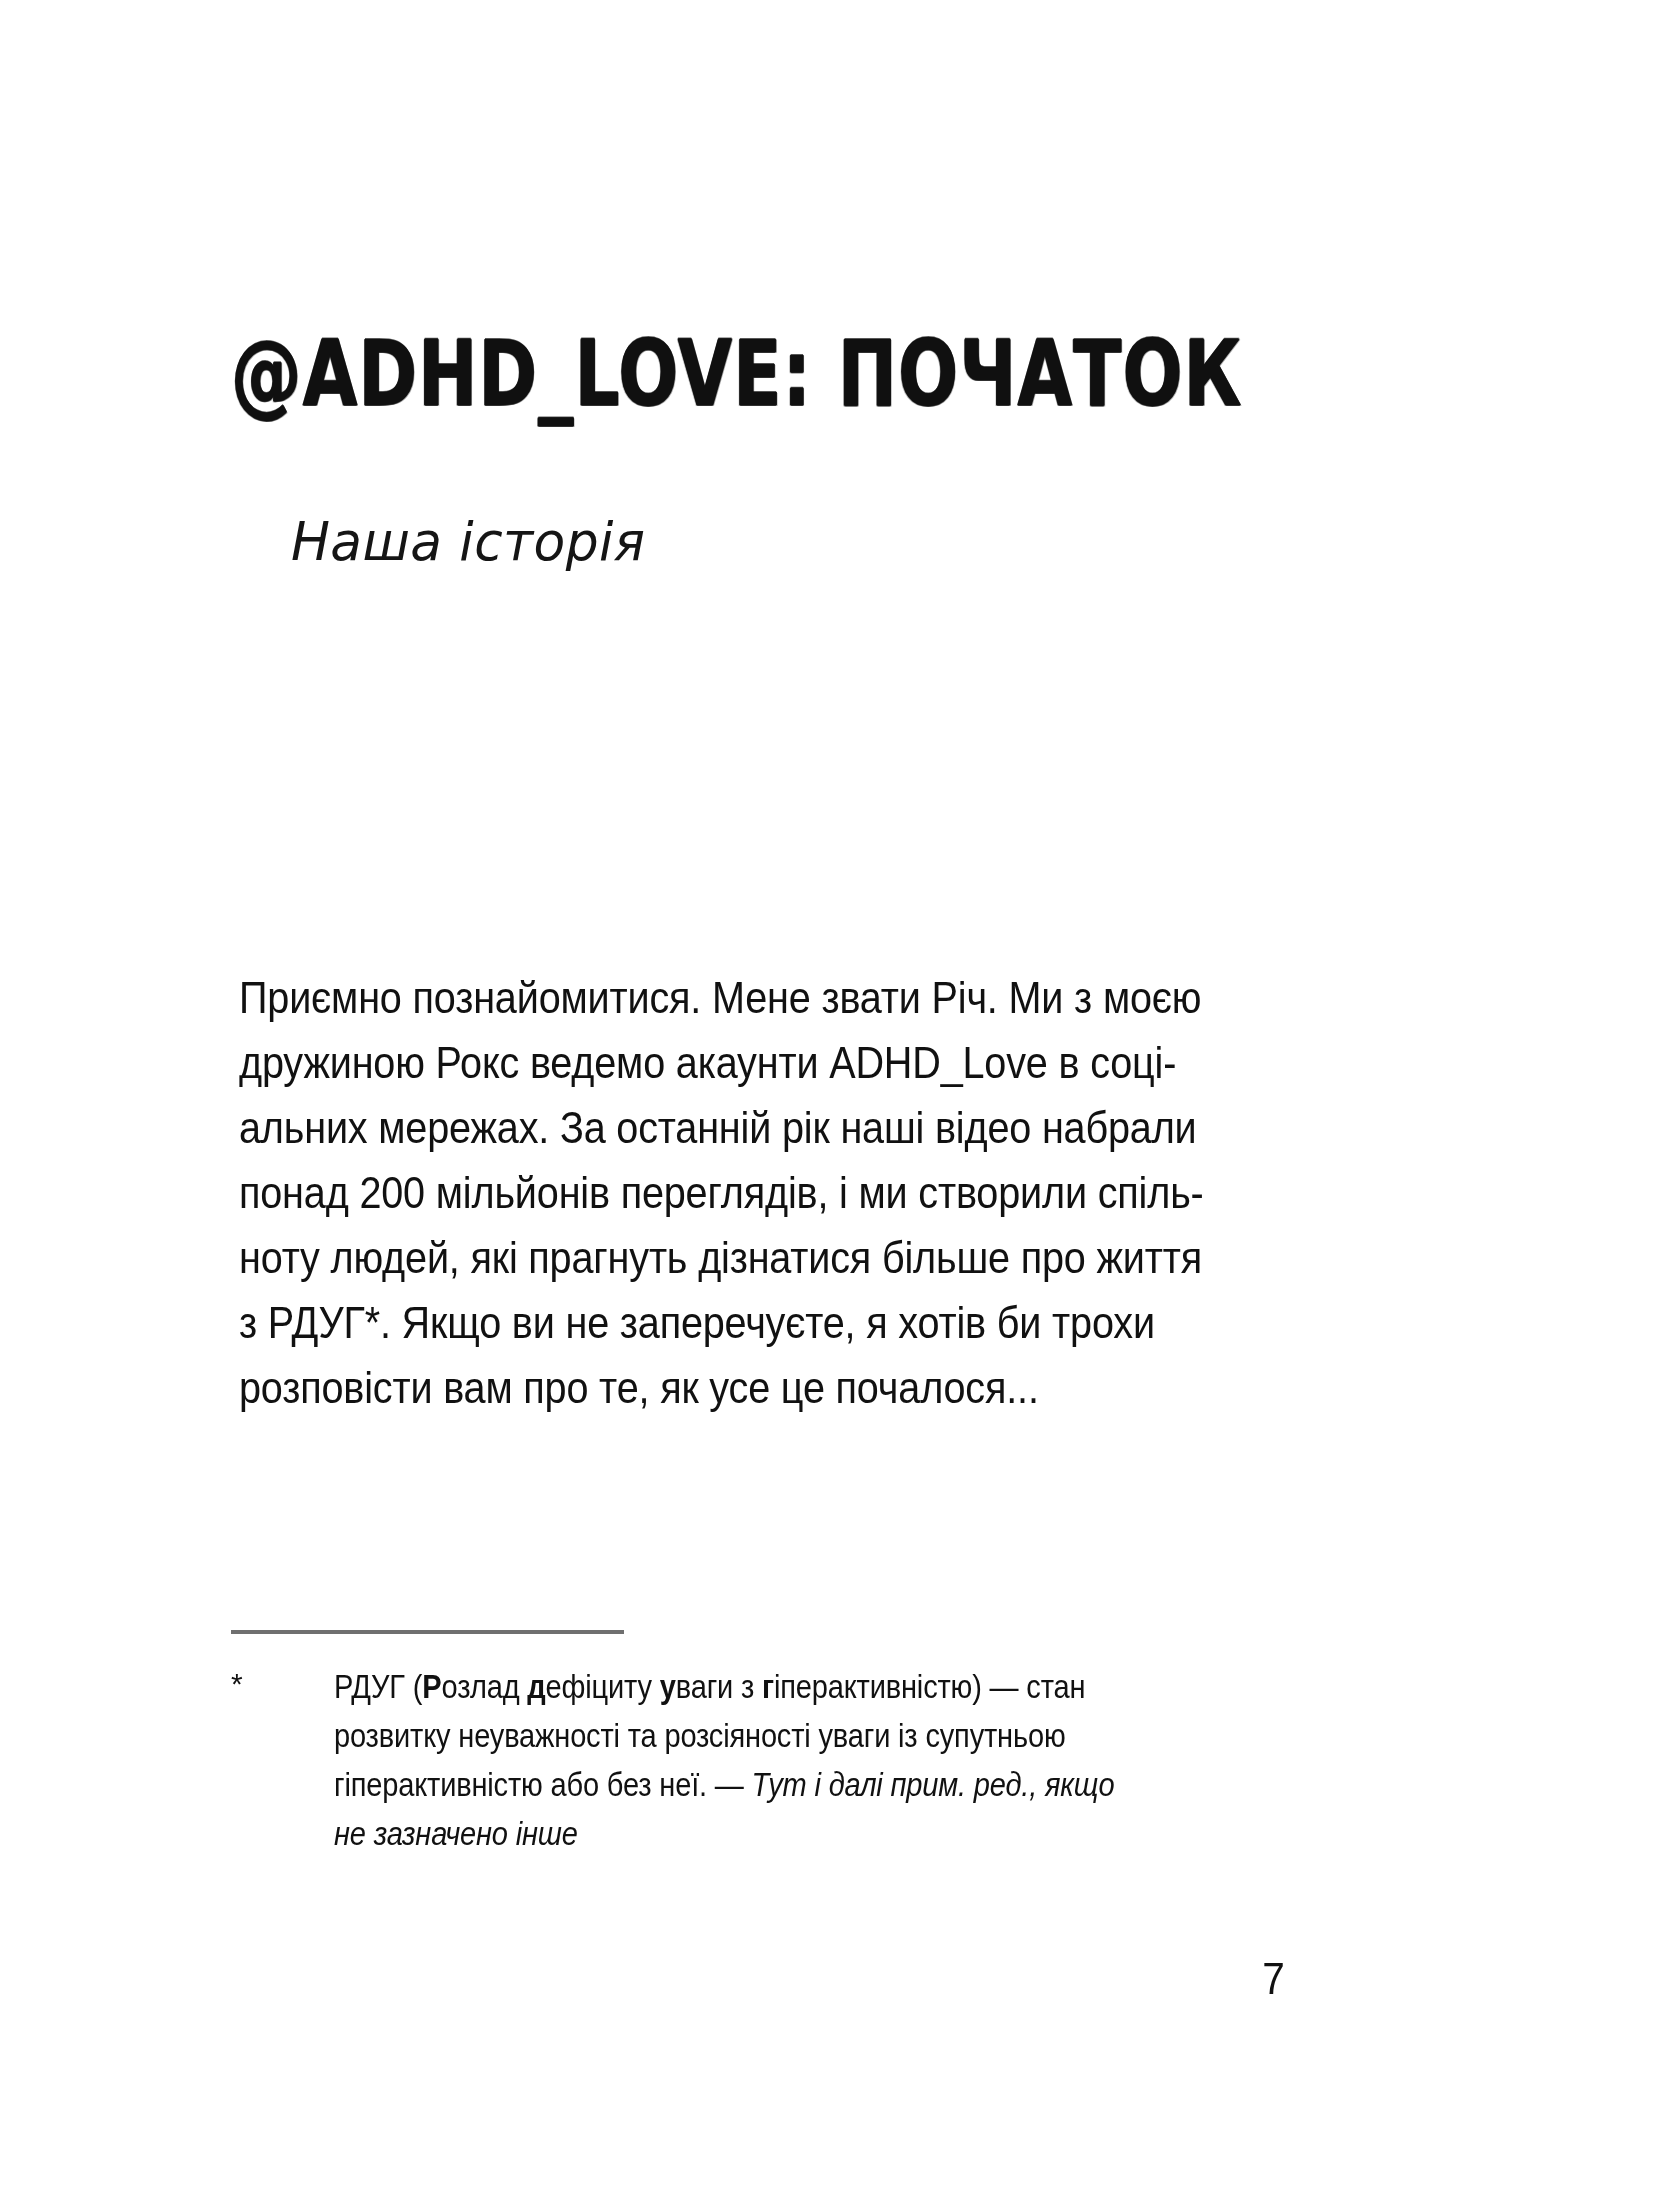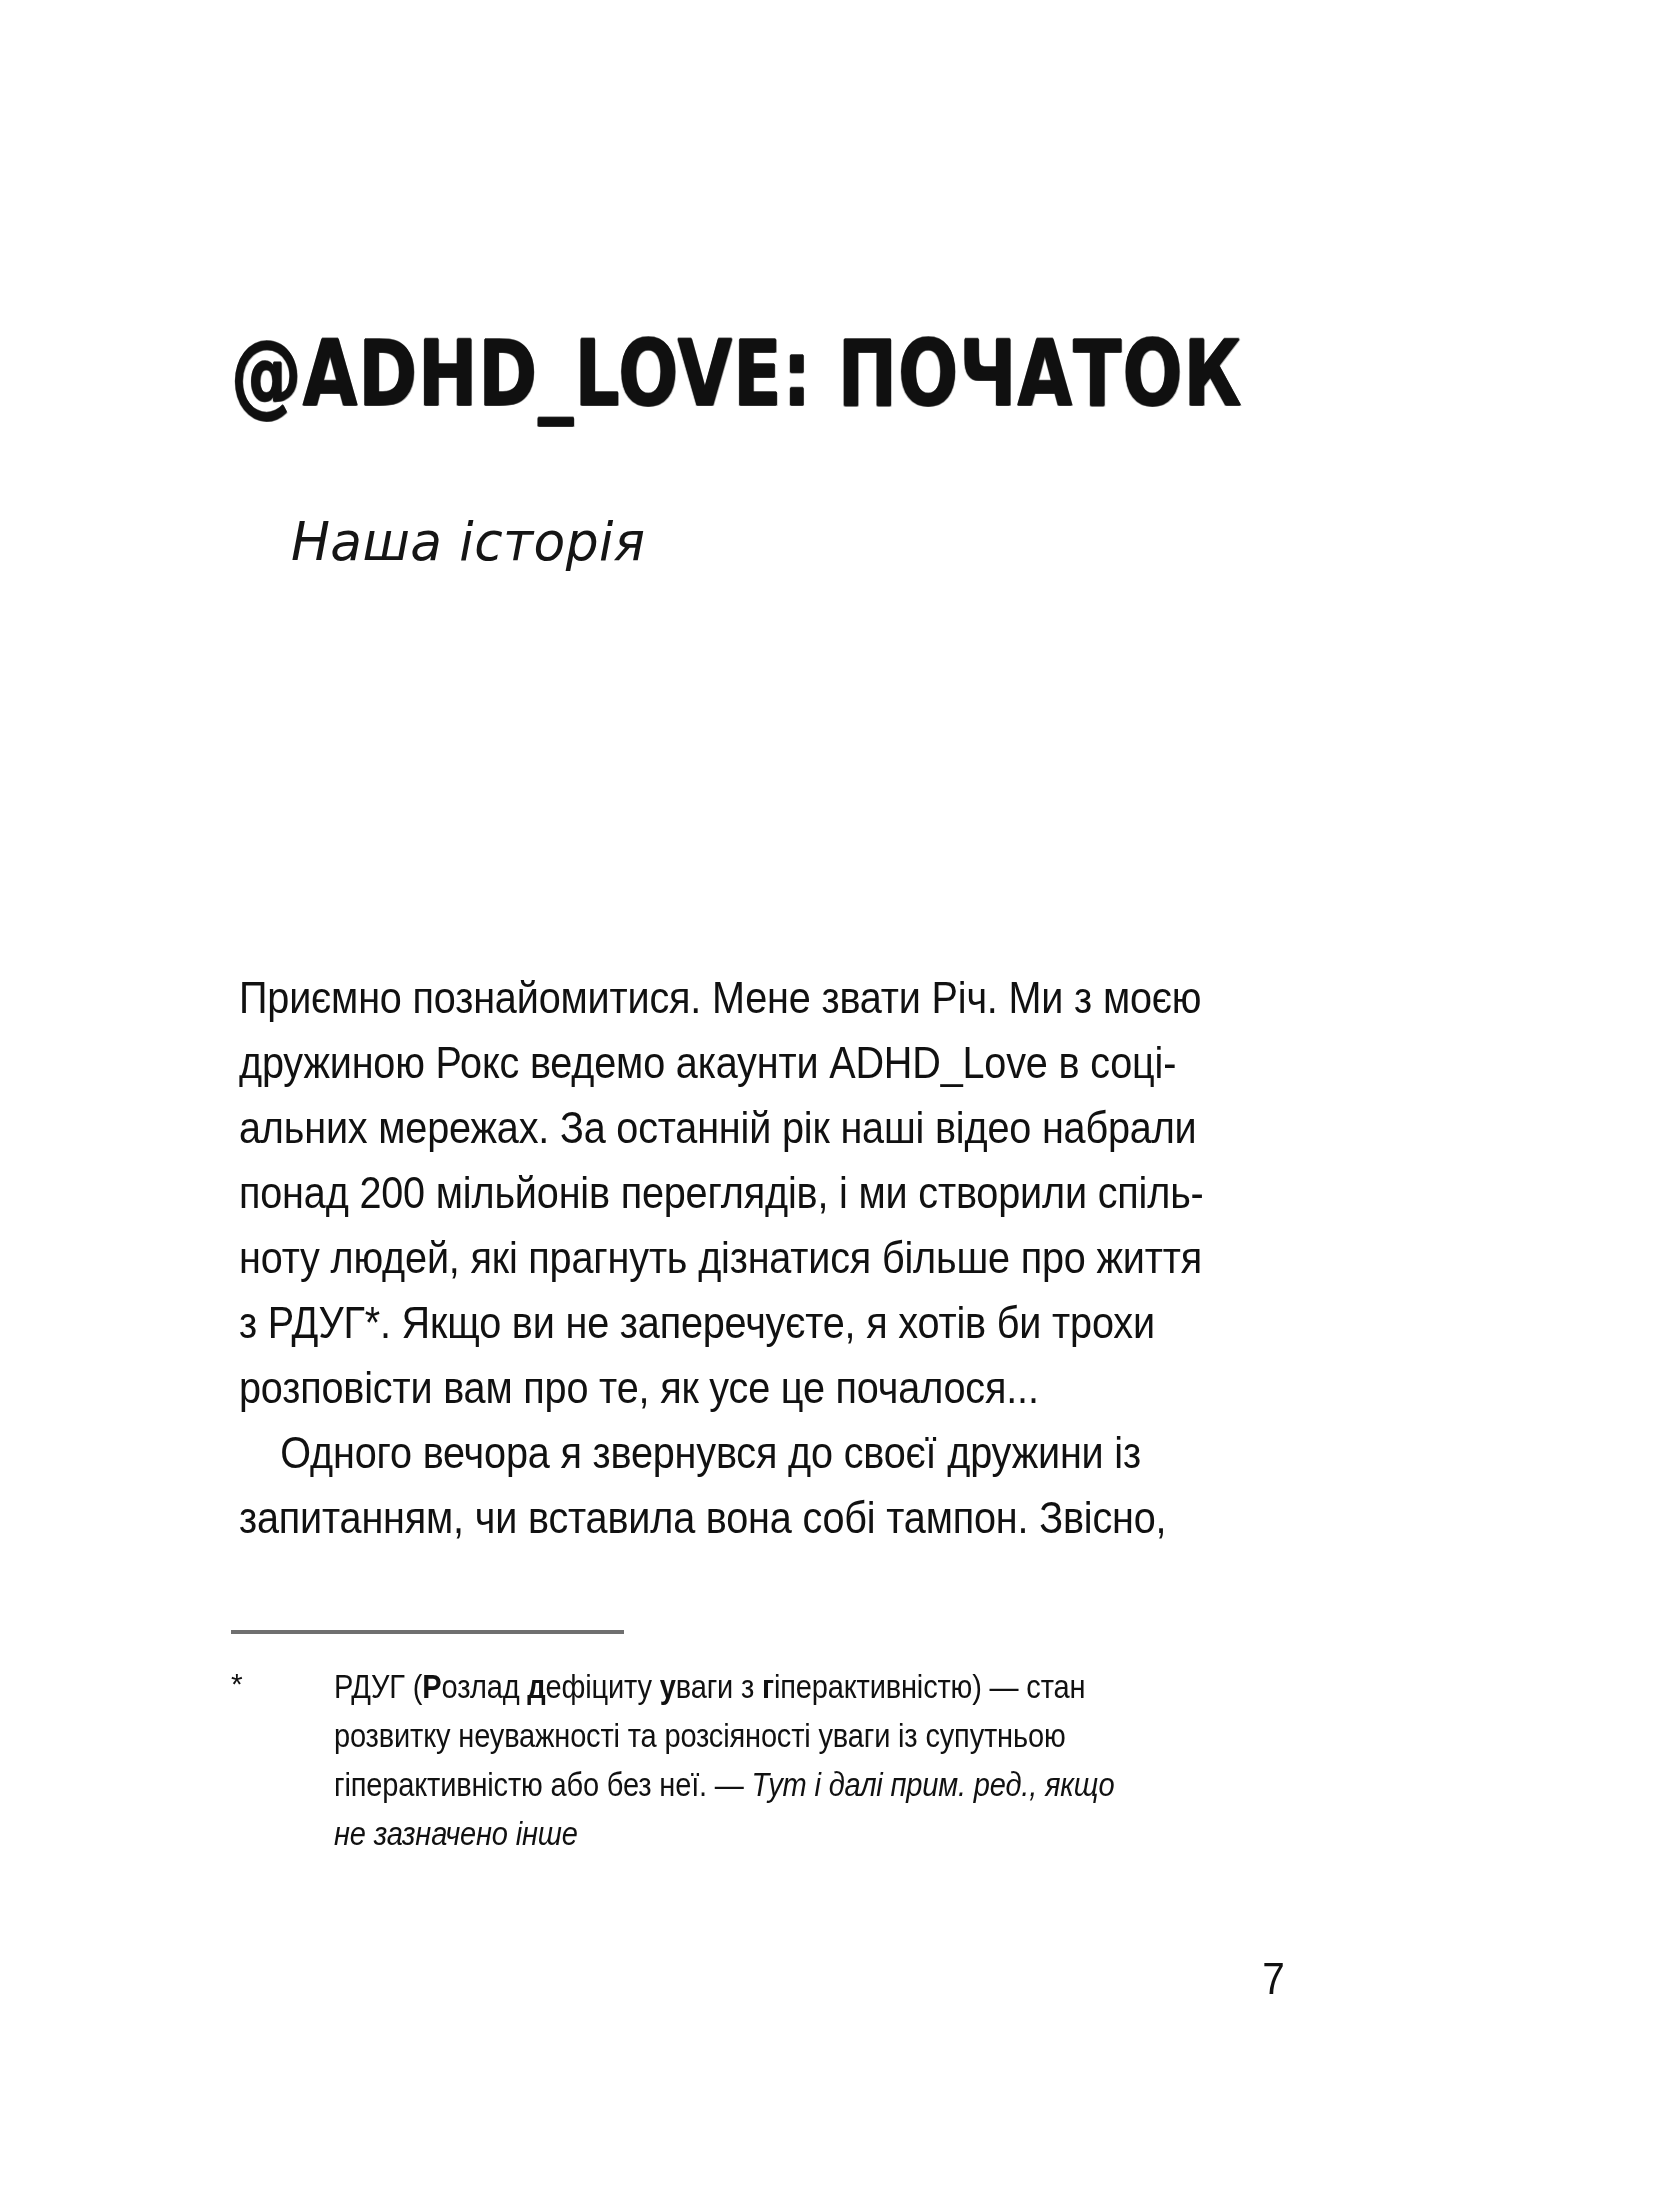--- a/index.html
+++ b/index.html
@@ -167,24 +167,20 @@
   <div class="body-text">
       <div class="para">
         <div class="para-line">Приємно познайомитися. Мене звати Річ. Ми з моєю</div>
         <div class="para-line">дружиною Рокс ведемо акаунти ADHD_Love в соці-</div>
         <div class="para-line">альних мережах. За останній рік наші відео набрали</div>
         <div class="para-line">понад 200 мільйонів переглядів, і ми створили спіль-</div>
         <div class="para-line">ноту людей, які прагнуть дізнатися більше про життя</div>
         <div class="para-line">з РДУГ*. Якщо ви не заперечуєте, я хотів би трохи</div>
         <div class="para-line">розповісти вам про те, як усе це почалося...</div>
       </div>
-      <div class="para">
-        <div class="para-line indent">Одного вечора я звернувся до своєї дружини із</div>
-        <div class="para-line">запитанням, чи вставила вона собі тампон. Звісно,</div>
-      </div>
     </div>
 
   <div class="footnote">
     <div class="footnote-rule" style="background: rgb(111, 111, 111);"></div>
     <div class="footnote-body">
       <span class="footnote-marker">*</span>
       <div class="footnote-lines">
           <div class="fn-line"><span>РДУГ (</span><b>Р</b><span>озлад </span><b>д</b><span>ефіциту </span><b>у</b><span>ваги з </span><b>г</b><span>іперактивністю) — стан</span></div>
           <div class="fn-line"><span>розвитку неуважності та розсіяності уваги із супутньою</span></div>
           <div class="fn-line"><span>гіперактивністю або без неї. — </span><i>Тут і далі прим. ред., якщо</i></div>

